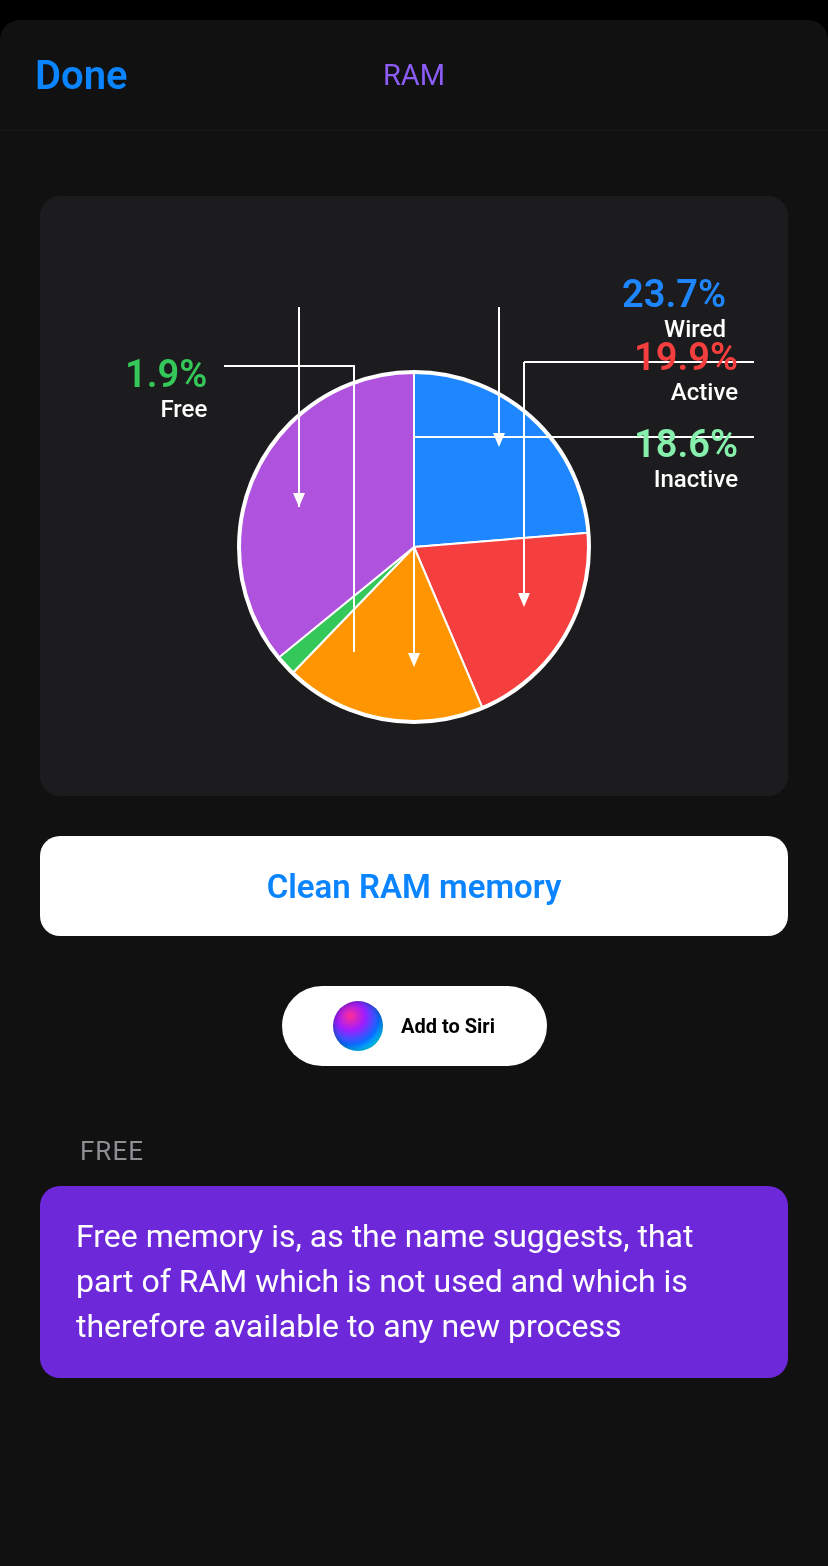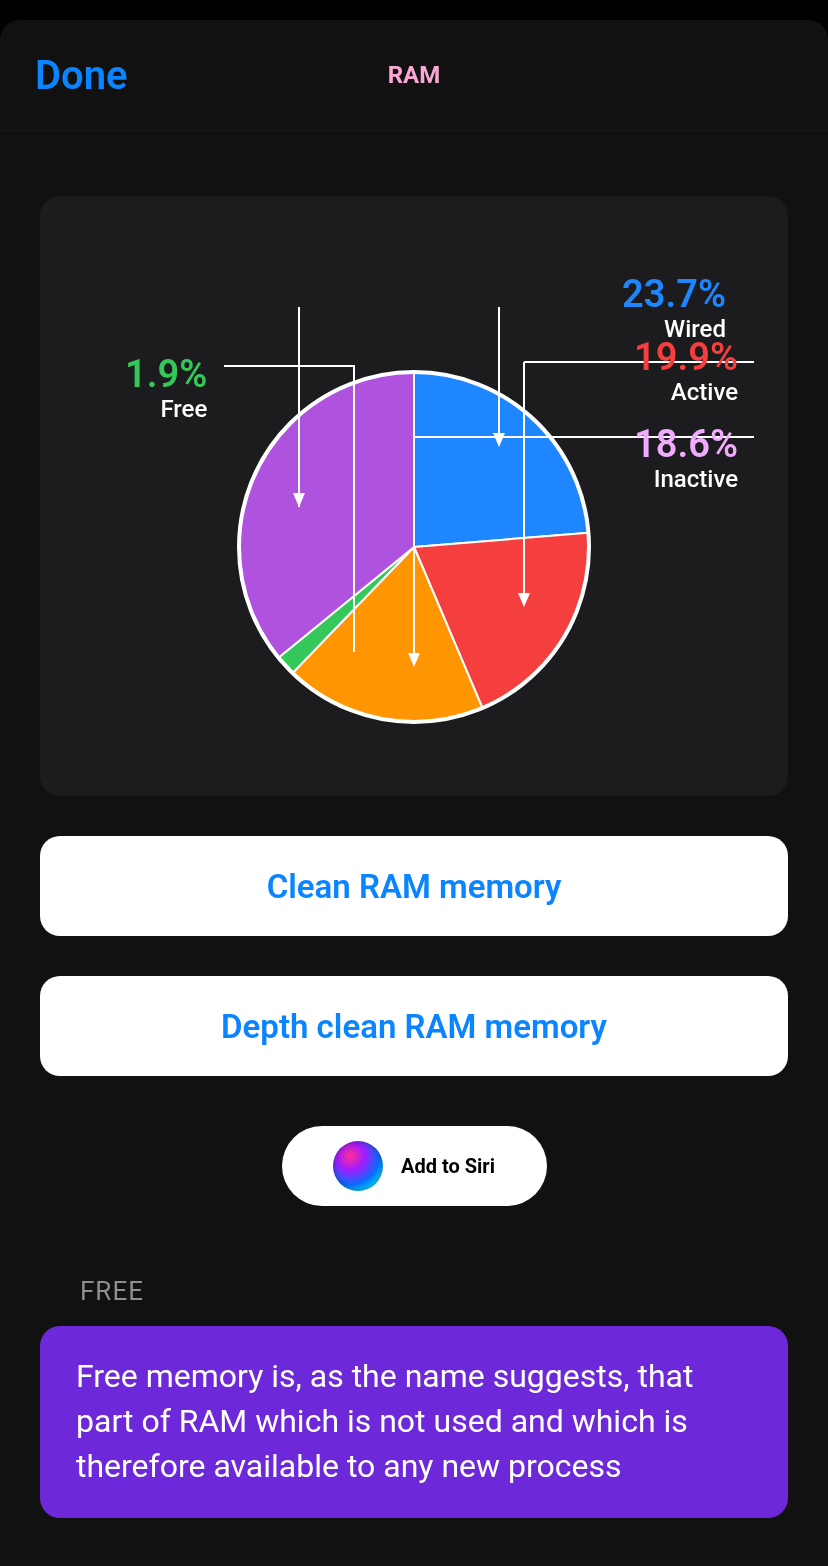--- a/index.html
+++ b/index.html
@@ -31,23 +31,23 @@
     border-bottom: 1px solid rgba(255,255,255,0.04);
   }
   .nav-done {
     position: absolute;
     left: 35px;
     font-size: 40px;
     font-weight: 600;
     color: #0a84ff;
   }
   .nav-title {
-    font-size: 24px;
-    font-weight: 700;
-    color: #f9a8d4;
+    font-size: 29px;
+    font-weight: 400;
+    color: #8b5cf6;
   }
   .content {
     padding: 0 40px;
   }
   .card {
     background: #1c1c1e;
     border-radius: 20px;
     margin-top: 65px;
     padding: 40px 0 50px 0;
     position: relative;
@@ -185,34 +185,31 @@
         </div>
         <div class="callout right" style="right:62px; top:38px; text-align:right;">
           <div class="pct" style="color: rgb(30, 134, 255);">23.7%</div>
           <div class="lbl">Wired</div>
         </div>
         <div class="callout right" style="right:50px; top:101px; text-align:right;">
           <div class="pct" style="color: rgb(245, 62, 62);">19.9%</div>
           <div class="lbl">Active</div>
         </div>
         <div class="callout right" style="right:50px; top:188px; text-align:right;">
-          <div class="pct" style="color: #f0abfc; margin-left: 8px;">18.6%</div>
+          <div class="pct" style="color: #86efac; margin-left: 8px;">18.6%</div>
           <div class="lbl">Inactive</div>
         </div>
 
       </div>
     </div>
 
     <div class="action-btn">
       <span>Clean RAM memory</span>
     </div>
 
-    <div class="action-btn">
-      <span>Depth clean RAM memory</span>
-    </div>
 
     <div class="siri-btn">
       <div class="siri-orb"></div>
       <span>Add to Siri</span>
     </div>
 
     <div class="section-hdr">FREE</div>
     <div class="desc-card">
       <span>Free memory is, as the name suggests, that part of RAM which is not used and which is therefore available to any new process</span>
     </div>

